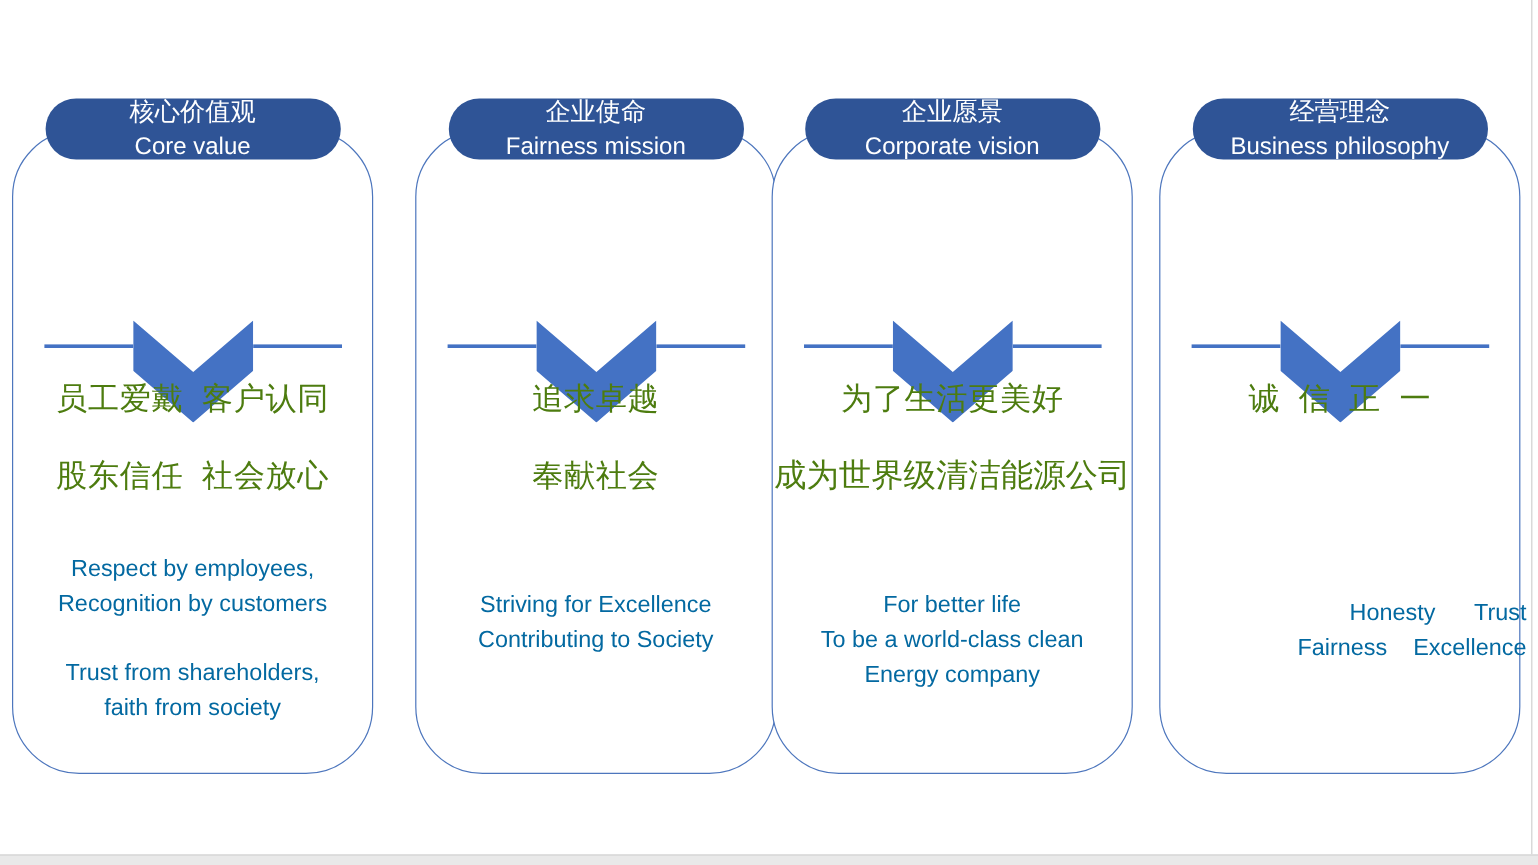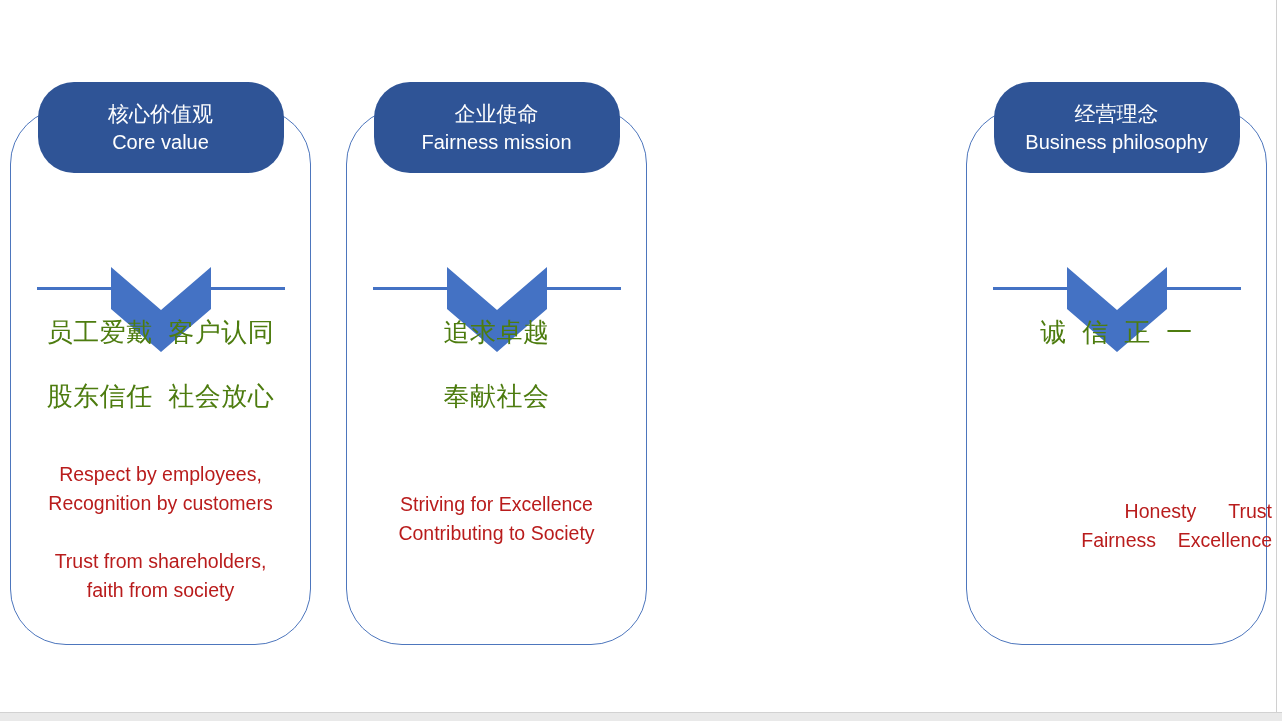--- a/index.html
+++ b/index.html
@@ -31,21 +31,21 @@
   .card.c1 { left: 323px; margin-left: 23px; }
   .card.c2 { left: 643px; }
   .card.c3 { left: 966px; }
 
   .pill {
     position: absolute;
     top: -27px;
     left: 50%;
     transform: translateX(-50%);
     width: 246px;
-    height: 91px;
+    height: 51px;
     background: #2F5496;
     border-radius: 36px;
     color: #ffffff;
     display: flex;
     flex-direction: column;
     align-items: center;
     justify-content: center;
     text-align: center;
     z-index: 3;
   }
@@ -89,21 +89,21 @@
   }
   .zh1 { top: 206px; }
   .zh2 { top: 270px; }
   .zh-wide { font-size: 27px; letter-spacing: 0px; }
 
   .en-block {
     position: absolute;
     left: -6px;
     right: -6px;
     text-align: center;
-    color: #b91c1c;
+    color: #0369a1;
     font-size: 19.5px;
     line-height: 29px;
     white-space: pre-wrap;
   }
   .c0 .en-block.p1 { top: 351px; }
   .c0 .en-block.p2 { top: 438px; }
   .c1 .en-block.p1 { top: 381px; }
   .c2 .en-block.p1 { top: 381px; }
   .c3 .en-block.p1 { top: 388px; text-align: right; }
 
@@ -162,20 +162,38 @@
       <svg class="chevron" viewBox="0 0 100 85">
         <polygon points="0,0 50,43 100,0 100,42 50,85 0,42" fill="#4472C4"></polygon>
       </svg>
     </div>
     <div class="zh-line zh1">追求卓越</div>
     <div class="zh-line zh2">奉献社会</div>
     <div class="en-block p1">Striving for Excellence
 Contributing to Society</div>
   </div>
 
+  <div class="card c2">
+    <div class="pill">
+      <div class="zh">企业愿景</div>
+      <div class="en">Corporate vision</div>
+    </div>
+    <div class="arrow-group">
+      <div class="hline left"></div>
+      <div class="hline right"></div>
+      <svg class="chevron" viewBox="0 0 100 85">
+        <polygon points="0,0 50,43 100,0 100,42 50,85 0,42" fill="#4472C4"></polygon>
+      </svg>
+    </div>
+    <div class="zh-line zh1">为了生活更美好</div>
+    <div class="zh-line zh2 zh-wide">成为世界级清洁能源公司</div>
+    <div class="en-block p1">For better life
+To be a world-class clean
+Energy company</div>
+  </div>
 
   <div class="card c3">
     <div class="pill">
       <div class="zh">经营理念</div>
       <div class="en">Business philosophy</div>
     </div>
     <div class="arrow-group">
       <div class="hline left"></div>
       <div class="hline right"></div>
       <svg class="chevron" viewBox="0 0 100 85">

